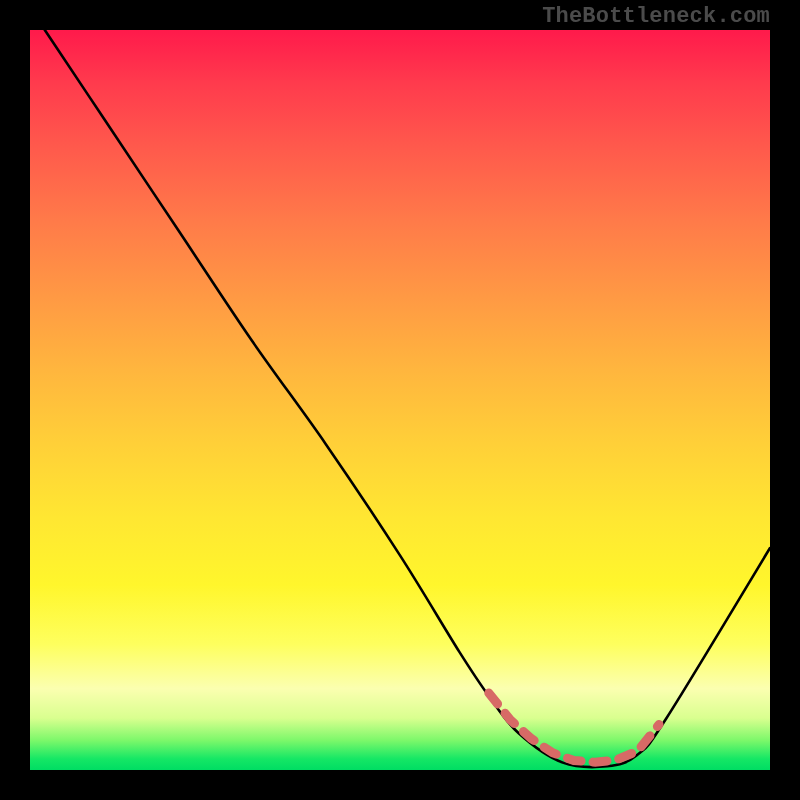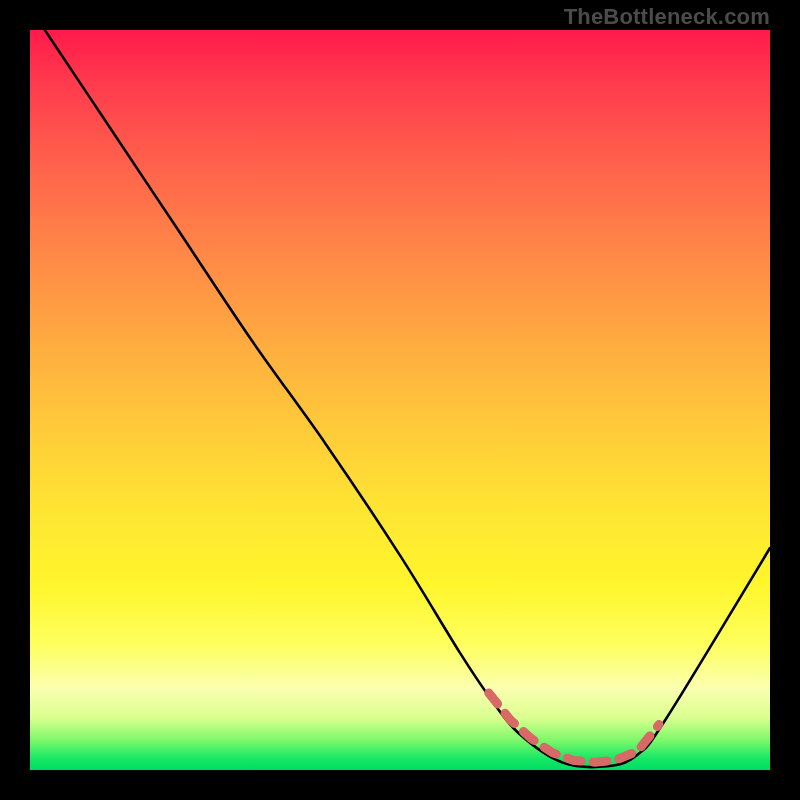--- a/index.html
+++ b/index.html
@@ -9,20 +9,21 @@
     height: 800px;
     background: #000;
     font-family: Arial, sans-serif;
     overflow: hidden;
   }
   .stage {
     position: relative;
     width: 784px;
     height: 800px;
     background: #000;
+    font-family: Liberation Mono, monospace;
   }
   .watermark {
     position: absolute;
     top: 4px;
     right: 14px;
     color: #4b4b4b;
     font-size: 22px;
     font-weight: 600;
     letter-spacing: 0.2px;
     user-select: none;

